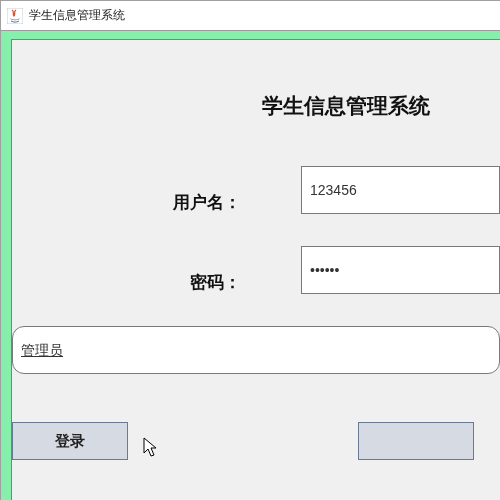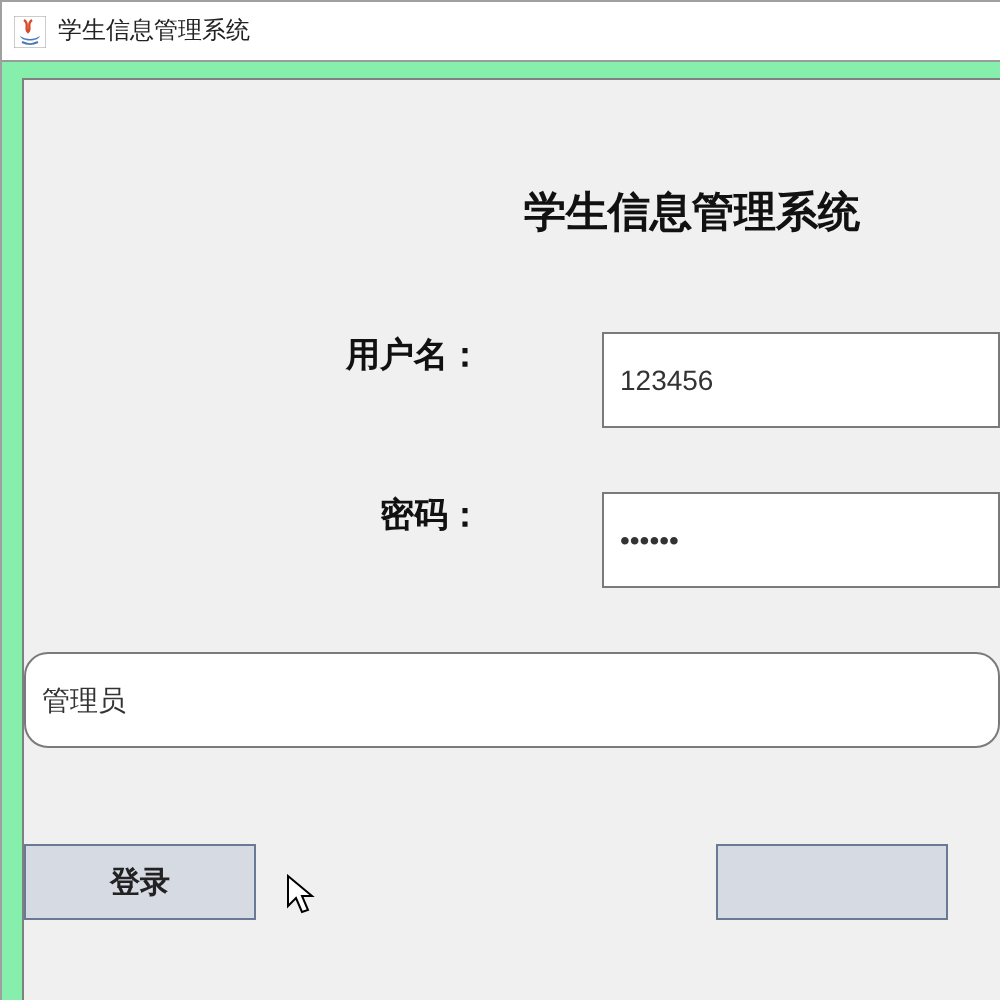--- a/index.html
+++ b/index.html
@@ -58,21 +58,21 @@
       color: #111;
       text-align: left;
       padding-top: 52px;
       padding-left: 250px;
     }
     .form {
       margin-top: 46px;
     }
     .row {
       display: flex;
-      align-items: flex-start;
+      align-items: flex-end;
       margin-bottom: 32px;
       gap: 48px;
     }
     .label {
       width: 250px;
       text-align: right;
       font-size: 17px;
       font-weight: bold;
       color: #111;
       padding-right: 12px;
@@ -85,20 +85,21 @@
       font-size: 14px;
       padding: 0 8px;
       color: #333;
       font-family: inherit;
       outline: none;
     }
     .select {
       -webkit-appearance: none;
       appearance: none;
       border-radius: 12px;
+      text-decoration: underline;
     }
     .button-row {
       margin-top: 48px;
       display: flex;
       gap: 230px;
     }
     .btn {
       width: 116px;
       height: 38px;
       background: #d6dbe3;

